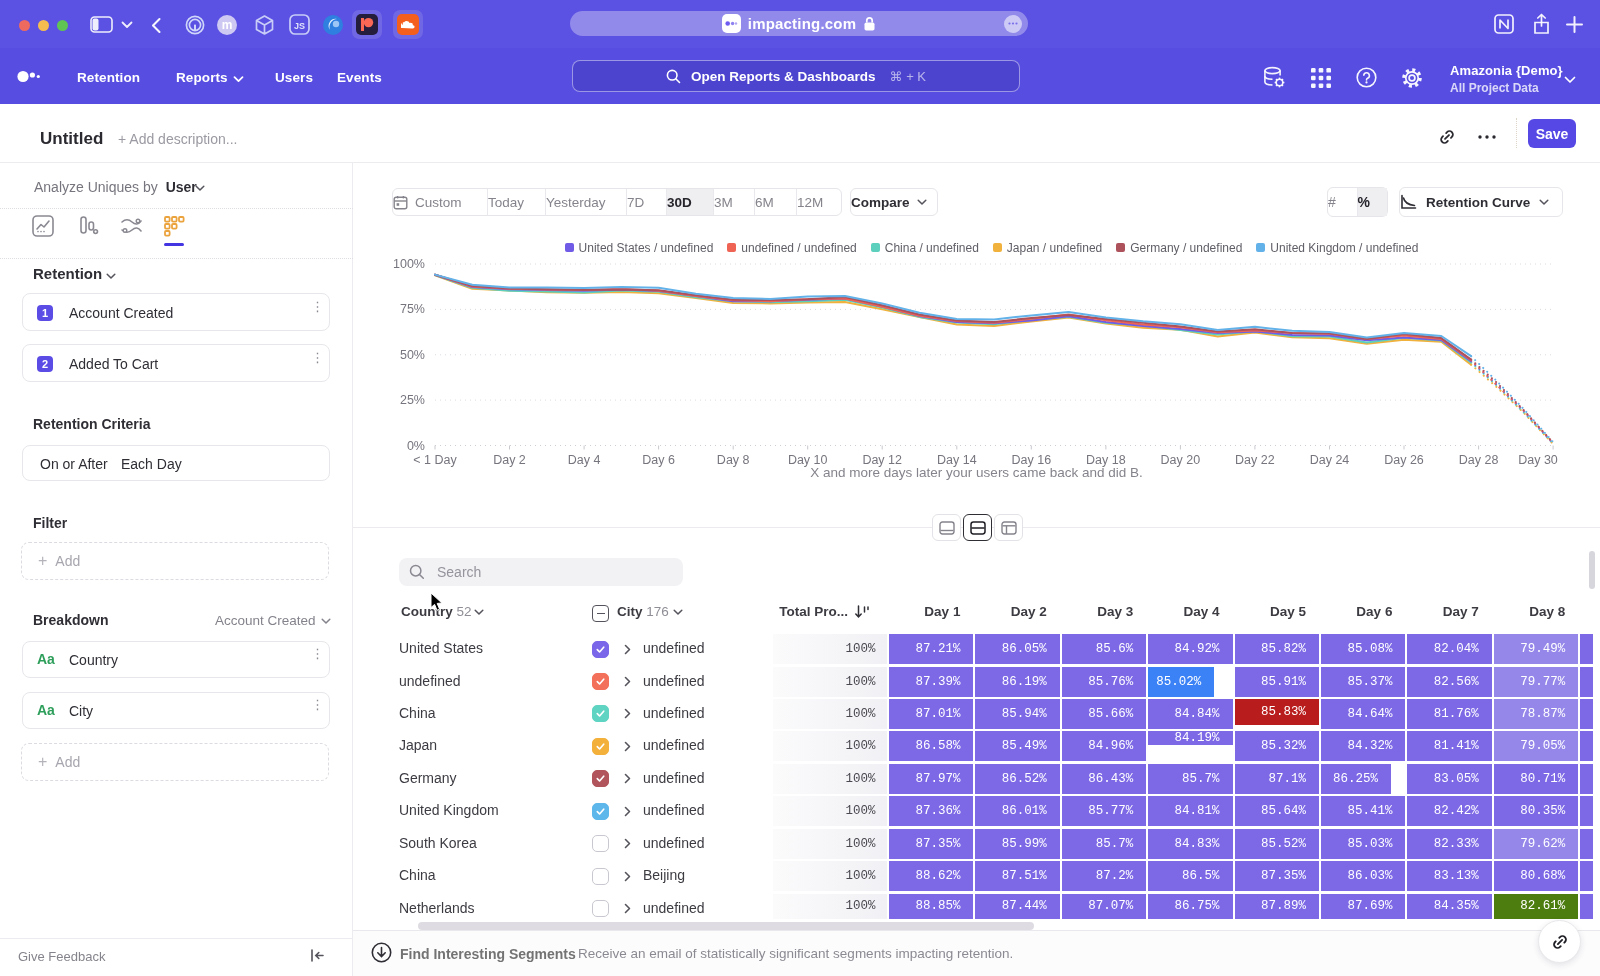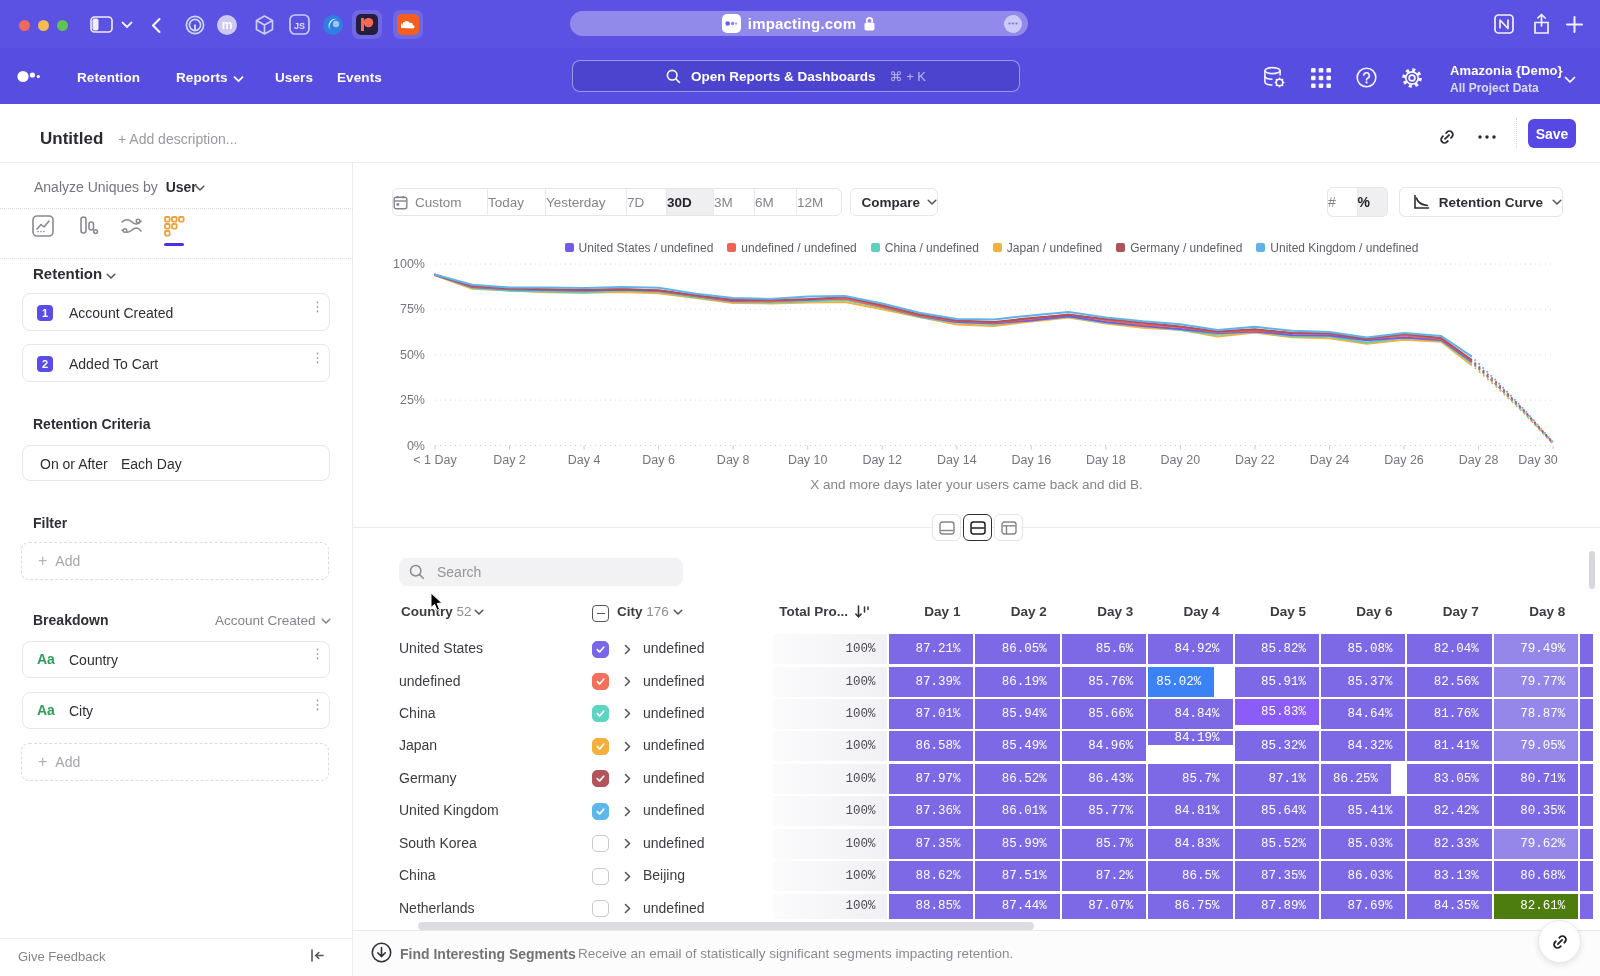--- a/index.html
+++ b/index.html
@@ -35,21 +35,21 @@
 .clabel{position:absolute;left:46px;top:11px;font-size:14px;color:#2f2e35}
 .vdots{position:absolute;right:14px;top:9px;color:#8a8992;font-size:13px;letter-spacing:0;line-height:7px;width:4px}
 .dashadd{position:absolute;left:21px;width:308px;height:38px;border:1px dashed #dcdbe1;border-radius:8px;
  color:#a7a6ae;font-size:14px;display:flex;align-items:center;padding-left:16px}
 .dotline{position:absolute;left:0;width:353px;border-top:1px dotted #dedde2}
 
 .segwrap{position:absolute;display:flex;border:1px solid #e6e5e9;border-radius:6px;background:#fff;height:28px;align-items:stretch}
 .seg{display:flex;align-items:center;font-size:13.5px;color:#85848c;border-right:1px solid #e9e8ec;padding:0 0}
 .seg:last-child{border-right:none}
 .seg.sel{background:#efeef1;color:#26252b;font-weight:700}
-.btn{position:absolute;border:1px solid #e6e5e9;border-radius:6px;background:#fff;display:flex;align-items:center;justify-content:flex-end;font-size:13.5px;color:#2f2e35;font-weight:700}
+.btn{position:absolute;border:1px solid #e6e5e9;border-radius:6px;background:#fff;display:flex;align-items:center;justify-content:flex-start;font-size:13.5px;color:#2f2e35;font-weight:700}
 .li{display:inline-flex;align-items:center;margin:0 7px;font-size:12px;color:#5f5e66}
 .lsq{width:9px;height:9px;border-radius:2px;display:inline-block;margin-right:5px}
 
 .vt{position:absolute;top:514px;width:29px;height:27px;border:1px solid #e3e2e6;border-radius:6px;background:#fff;display:flex;align-items:center;justify-content:center}
 .vt.sel{border:1.5px solid #2f2e35}
 
 #tsearch{position:absolute;left:399px;top:558px;width:284px;height:28px;background:#f2f1f4;border-radius:8px;
  display:flex;align-items:center;color:#95949c;font-size:14px}
 
 .th{position:absolute;top:604px;font-size:13.5px;font-weight:700;color:#3c3b42}
@@ -428,21 +428,21 @@
 <polyline points="435.0,274.8 472.3,287.1 509.5,289.2 546.8,290.1 584.1,290.8 621.4,289.5 658.6,291.0 695.9,296.0 733.2,301.3 770.4,301.2 807.7,299.8 845.0,298.5 882.2,306.6 919.5,316.0 956.8,322.0 994.1,323.2 1031.3,320.5 1068.6,316.3 1105.9,322.0 1143.1,326.1 1180.4,329.1 1217.7,333.1 1254.9,331.4 1292.2,335.0 1329.5,335.5 1366.8,340.2 1404.0,337.6 1441.3,339.9 1471.1,361.2" fill="none" stroke="#6f5be6" stroke-width="2" stroke-linejoin="round" stroke-linecap="round"></polyline>
 <polyline points="1471.1,361.2 1497.2,385.1 1523.3,410.6 1553.1,443.4" fill="none" stroke="#6f5be6" stroke-width="2" stroke-dasharray="0.1 5.5" stroke-linecap="round"></polyline>
 <polyline points="435.0,274.6 472.3,286.6 509.5,288.8 546.8,289.6 584.1,290.0 621.4,288.8 658.6,290.8 695.9,296.1 733.2,300.3 770.4,301.2 807.7,299.3 845.0,298.4 882.2,306.7 919.5,315.7 956.8,321.1 994.1,322.8 1031.3,318.7 1068.6,314.6 1105.9,320.3 1143.1,324.5 1180.4,327.3 1217.7,332.2 1254.9,330.5 1292.2,332.9 1329.5,333.8 1366.8,339.1 1404.0,335.4 1441.3,339.0 1471.1,360.3" fill="none" stroke="#ef6355" stroke-width="2" stroke-linejoin="round" stroke-linecap="round"></polyline>
 <polyline points="1471.1,360.3 1497.2,385.5 1523.3,410.3 1553.1,443.0" fill="none" stroke="#ef6355" stroke-width="2" stroke-dasharray="0.1 5.5" stroke-linecap="round"></polyline>
 <polyline points="435.0,274.8 472.3,286.0 509.5,288.4 546.8,289.2 584.1,290.1 621.4,289.5 658.6,290.3 695.9,295.3 733.2,299.7 770.4,300.1 807.7,299.2 845.0,297.0 882.2,305.2 919.5,314.5 956.8,320.4 994.1,321.9 1031.3,318.0 1068.6,314.9 1105.9,319.0 1143.1,322.7 1180.4,326.4 1217.7,331.4 1254.9,329.3 1292.2,333.1 1329.5,333.4 1366.8,338.9 1404.0,334.1 1441.3,338.1 1471.1,359.5" fill="none" stroke="#ad525b" stroke-width="2" stroke-linejoin="round" stroke-linecap="round"></polyline>
 <polyline points="1471.1,359.5 1497.2,383.1 1523.3,409.7 1553.1,442.7" fill="none" stroke="#ad525b" stroke-width="2" stroke-dasharray="0.1 5.5" stroke-linecap="round"></polyline>
 <polyline points="435.0,274.6 472.3,284.7 509.5,287.6 546.8,287.4 584.1,287.9 621.4,286.9 658.6,287.8 695.9,293.8 733.2,297.9 770.4,299.0 807.7,296.5 845.0,296.1 882.2,303.5 919.5,312.7 956.8,318.9 994.1,319.5 1031.3,315.4 1068.6,312.1 1105.9,317.4 1143.1,321.3 1180.4,324.2 1217.7,330.1 1254.9,326.8 1292.2,330.8 1329.5,332.0 1366.8,337.4 1404.0,333.1 1441.3,336.0 1471.1,356.2" fill="none" stroke="#62b2e9" stroke-width="2" stroke-linejoin="round" stroke-linecap="round"></polyline>
 <polyline points="1471.1,356.2 1497.2,381.5 1523.3,408.6 1553.1,442.1" fill="none" stroke="#62b2e9" stroke-width="2" stroke-dasharray="0.1 5.5" stroke-linecap="round"></polyline>
 </g>
 </svg>
-<div class="abs" style="left:353px;top:477px;width:1247px;text-align:center;font-size:13.5px;color:#85848c">X and more days later your users came back and did B.</div>
+<div class="abs" style="left:353px;top:465px;width:1247px;text-align:center;font-size:13.5px;color:#85848c">X and more days later your users came back and did B.</div>
 <div class="abs" style="left:353px;top:527px;width:1247px;border-top:1px solid #eceaee"></div>
 <div class="vt" style="left:932px">
  <svg width="16" height="14" viewBox="0 0 16 14">
         <g fill="none" stroke="#85848c" stroke-width="1.4">
           <rect x="1" y="1" width="14" height="12" rx="2.4"></rect>
           <line x1="1.5" y1="9.5" x2="14.5" y2="9.5"></line>
         </g>
       </svg>
     </div>
 <div class="vt sel" style="left:963px">
@@ -553,21 +553,21 @@
       <path d="M1.5 1.5 L5.5 5.5 L1.5 9.5" stroke="#55545c" stroke-width="1.6" fill="none" stroke-linecap="round" stroke-linejoin="round"></path>
     </svg>
 <div class="rcity" style="top:704.9px">undefined</div>
 <div class="tp" style="top:698.9px;height:30px">
       <span>100%</span>
     </div>
 <div class="pc" style="left:889.0px;top:698.9px;width:84.4px;height:30px;background:#7d69e6">87.01%</div>
 <div class="pc" style="left:975.4px;top:698.9px;width:84.4px;height:30px;background:#7d69e6">85.94%</div>
 <div class="pc" style="left:1061.8px;top:698.9px;width:84.4px;height:30px;background:#7d69e6">85.66%</div>
 <div class="pc" style="left:1148.2px;top:698.9px;width:84.4px;height:30px;background:#7d69e6">84.84%</div>
-<div class="pc" style="left:1234.6px;top:698.9px;width:84.4px;height:26px;background:#8b5cf6">85.83%</div>
+<div class="pc" style="left:1234.6px;top:698.9px;width:84.4px;height:26px;background:#b91c1c">85.83%</div>
 <div class="pc" style="left:1321.0px;top:698.9px;width:84.4px;height:30px;background:#7d69e6">84.64%</div>
 <div class="pc" style="left:1407.4px;top:698.9px;width:84.4px;height:30px;background:#7d69e6">81.76%</div>
 <div class="pc" style="left:1493.8px;top:698.9px;width:84.4px;height:30px;background:#9587ea">78.87%</div>
 <div class="pc" style="left:1580.2px;top:698.9px;width:9px;height:30px;background:#7d69e6"></div>
 <div class="rname" style="top:737.4px">Japan</div>
 <div class="cb" style="top:737.9px;background:#f3b13c;border-color:#f3b13c">
       <svg width="11" height="11" viewBox="0 0 12 12">
         <path d="M2.5 6.2 L5 8.7 L9.5 3.5" stroke="#fff" stroke-width="1.8" fill="none" stroke-linecap="round" stroke-linejoin="round"></path>
       </svg>
     </div>

